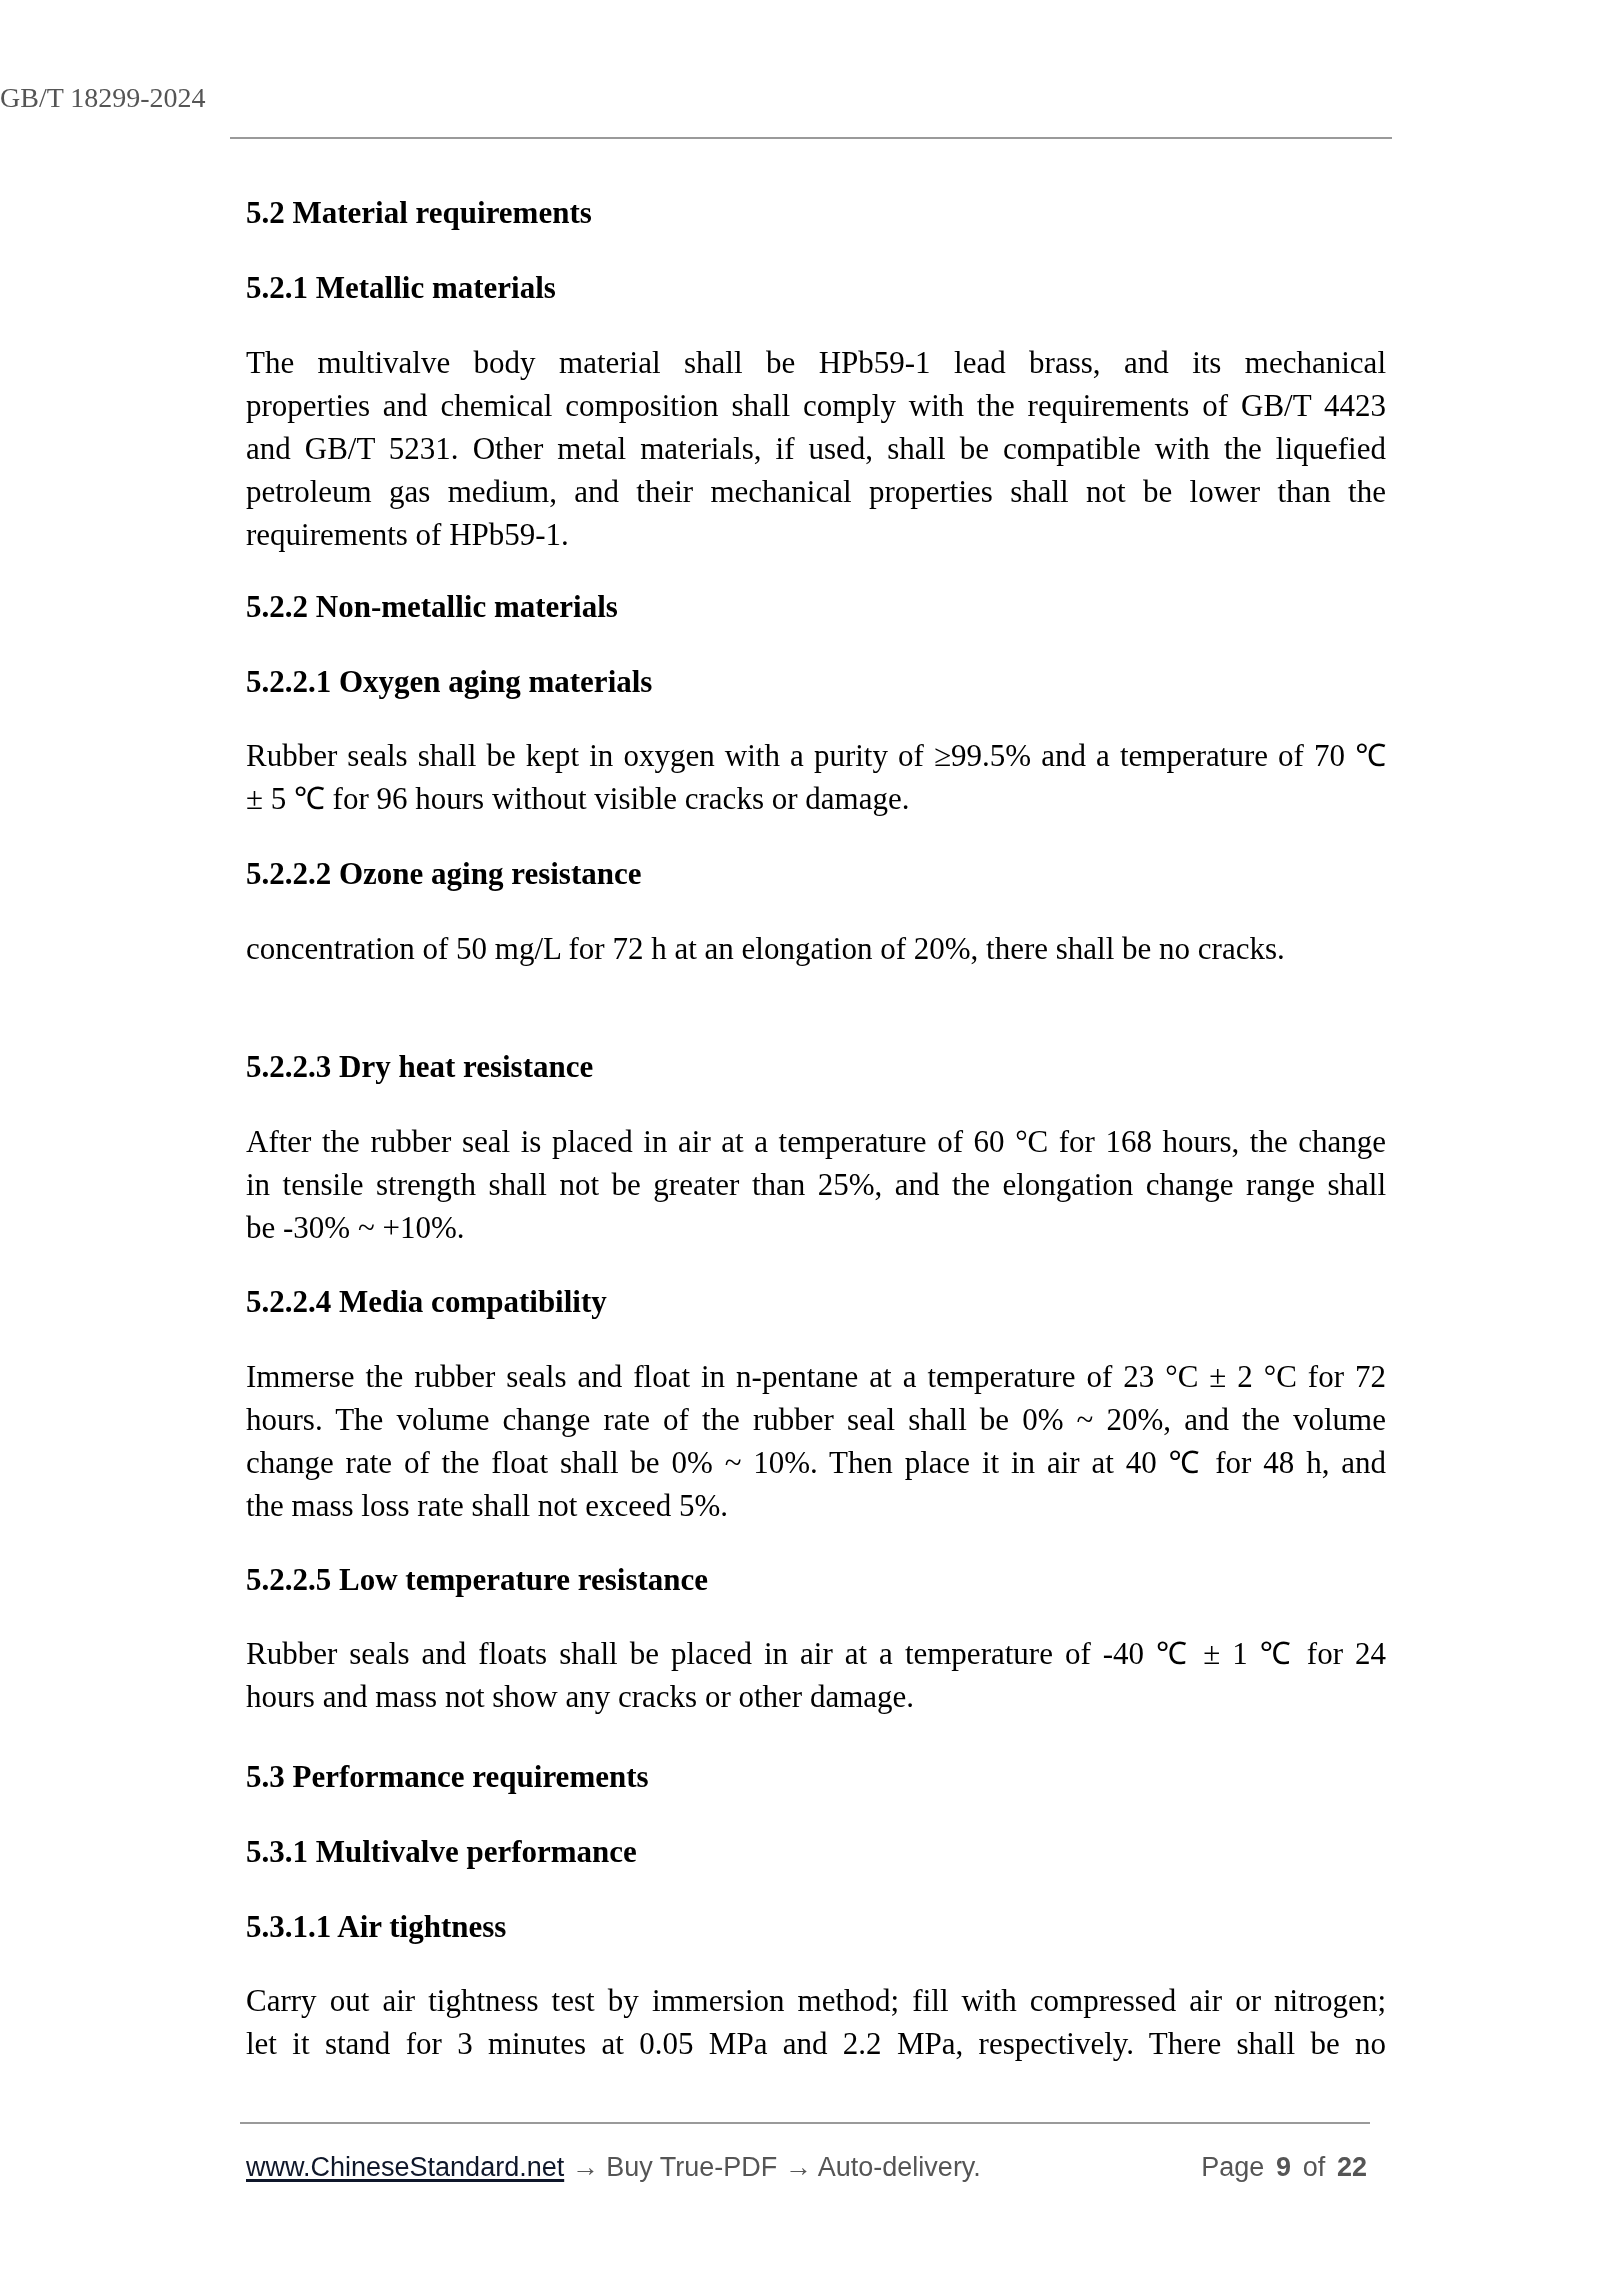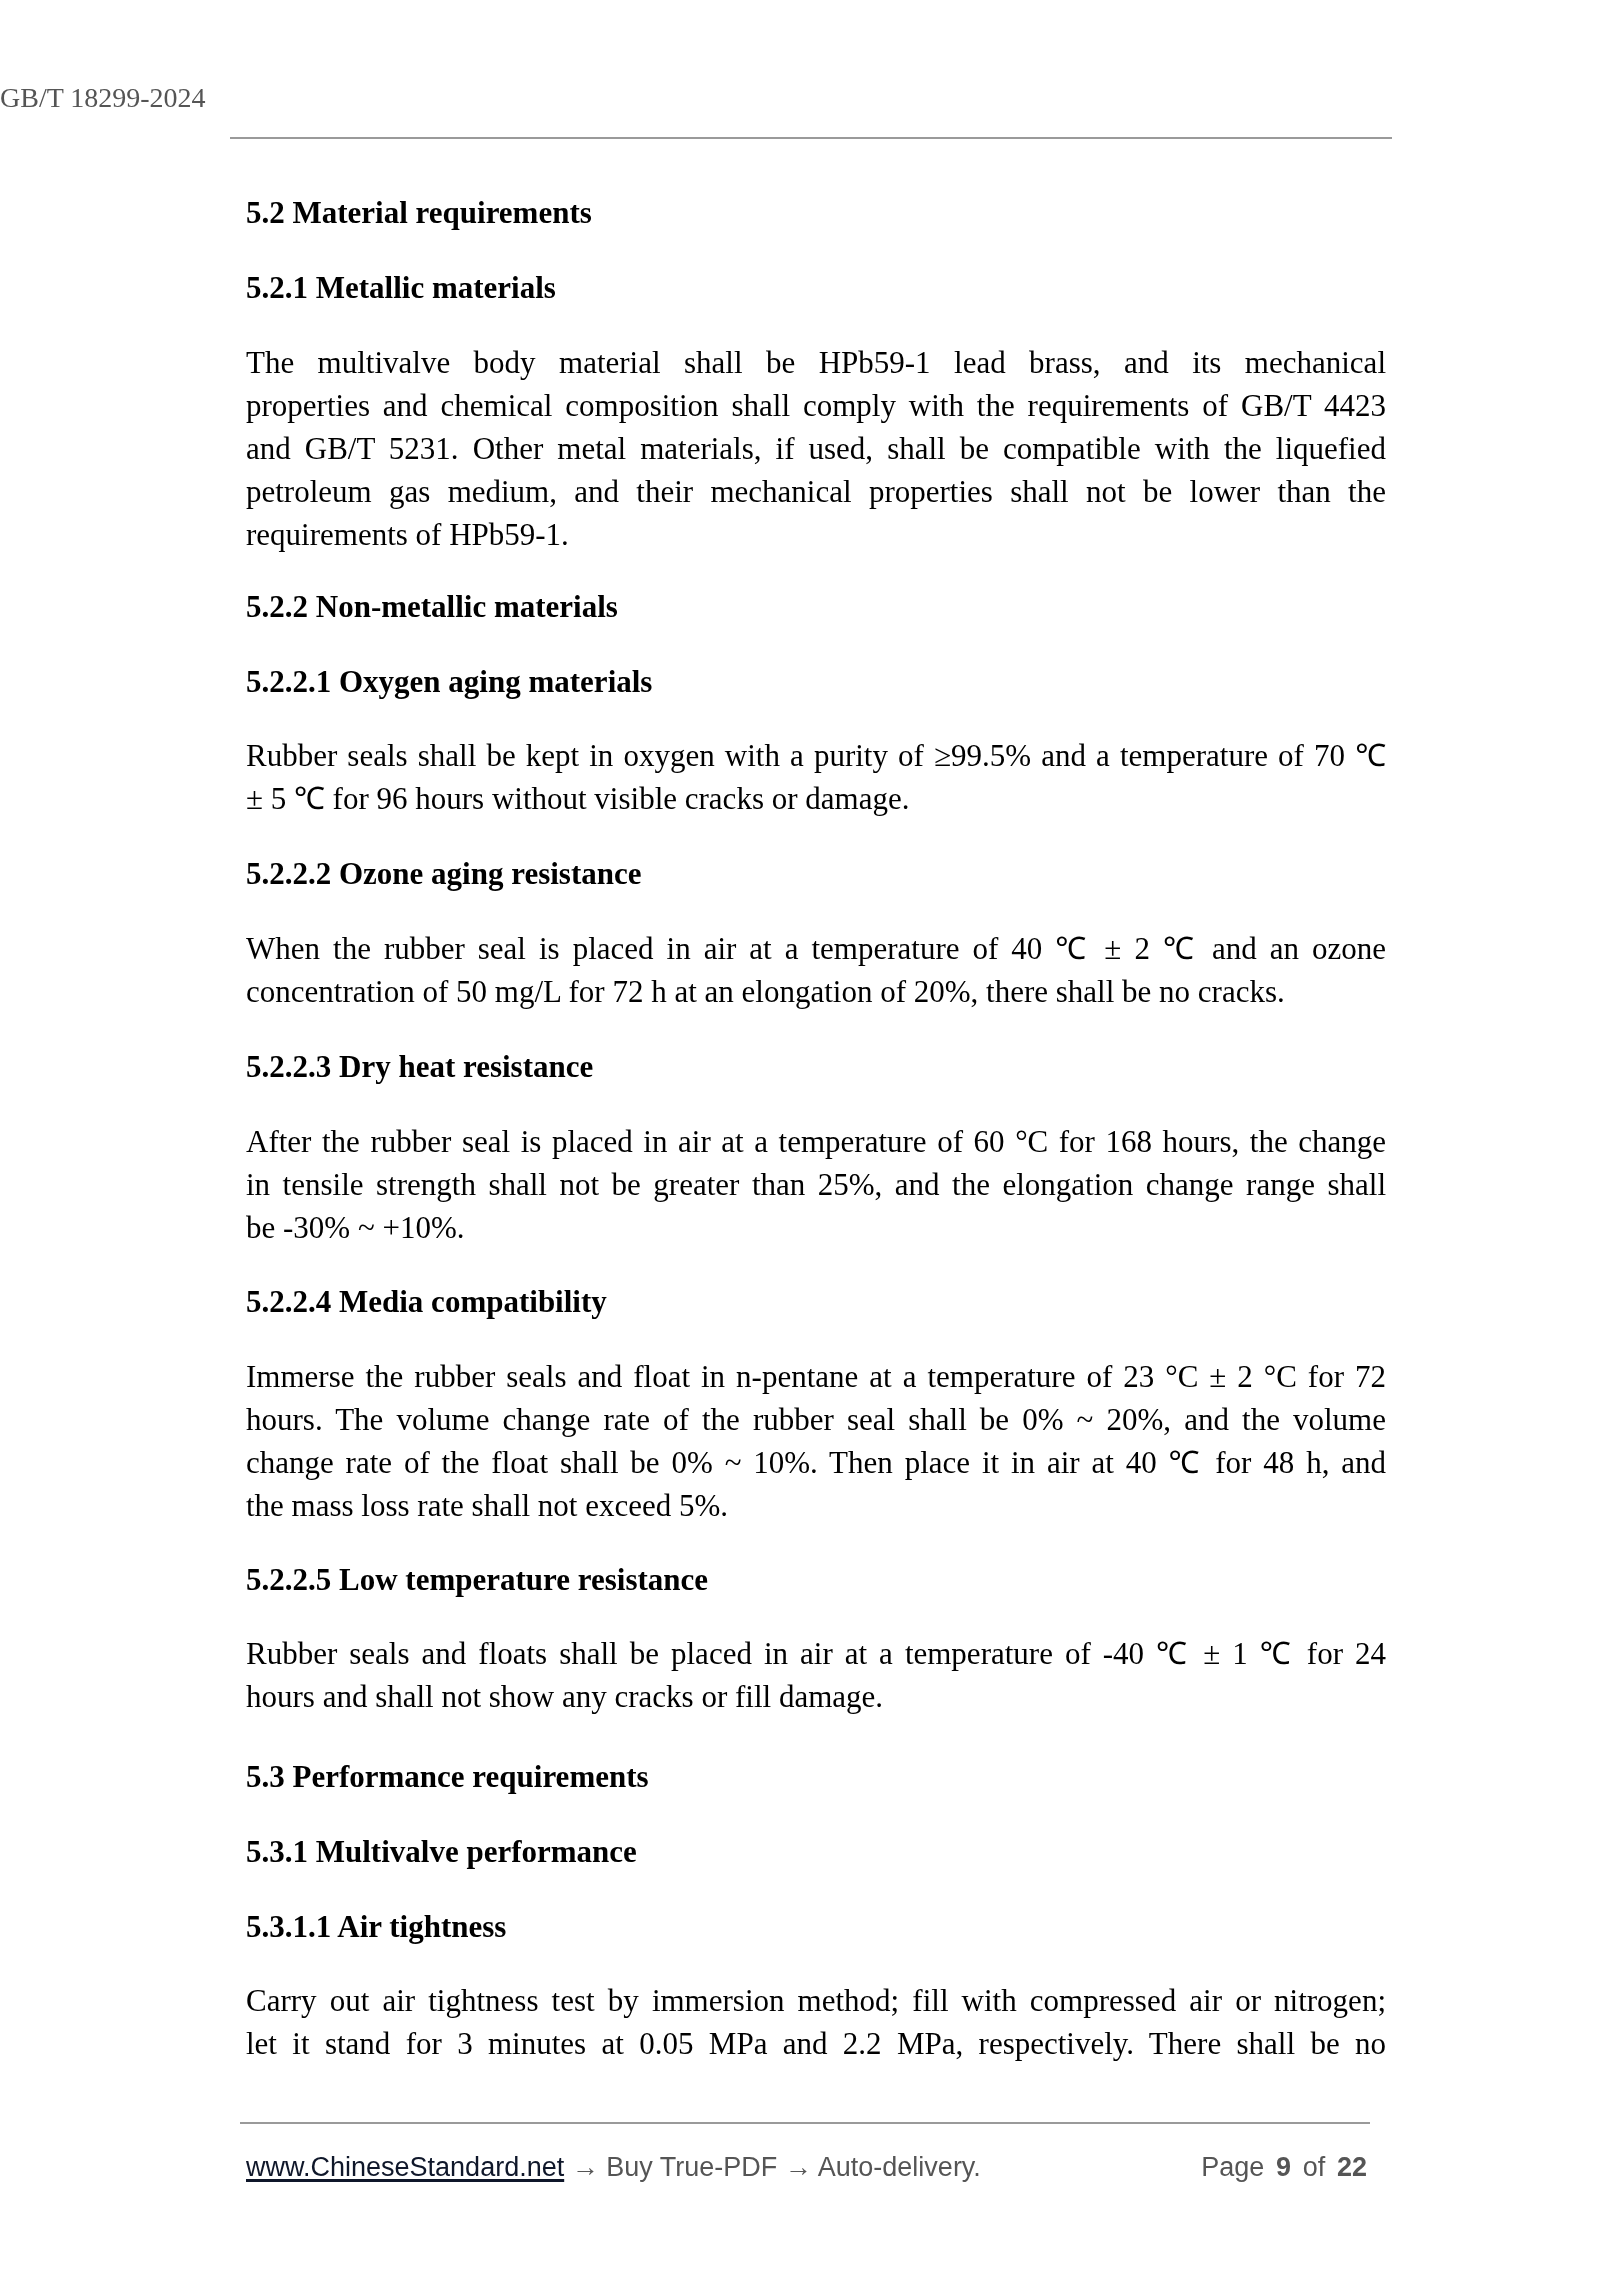--- a/index.html
+++ b/index.html
@@ -55,21 +55,20 @@
   <div class="blk h" style="top:649px">5.2.2.1 Oxygen aging materials</div>
 
   <div class="blk" style="top:720px">
     <div class="ln">Rubber seals shall be kept in oxygen with a purity of ≥99.5% and a temperature of 70 ℃</div>
     <div class="ln last">± 5 ℃ for 96 hours without visible cracks or damage.</div>
   </div>
 
   <div class="blk h" style="top:841px">5.2.2.2 Ozone aging resistance</div>
 
   <div class="blk" style="top:913px">
-    <div class="ln">When the rubber seal is placed in air at a temperature of 40 ℃ ± 2 ℃ and an ozone</div>
     <div class="ln last">concentration of 50 mg/L for 72 h at an elongation of 20%, there shall be no cracks.</div>
   </div>
 
   <div class="blk h" style="top:1034px">5.2.2.3 Dry heat resistance</div>
 
   <div class="blk" style="top:1106px">
     <div class="ln">After the rubber seal is placed in air at a temperature of 60 °C for 168 hours, the change</div>
     <div class="ln">in tensile strength shall not be greater than 25%, and the elongation change range shall</div>
     <div class="ln last">be -30% ~ +10%.</div>
   </div>
@@ -80,21 +79,21 @@
     <div class="ln">Immerse the rubber seals and float in n-pentane at a temperature of 23 °C ± 2 °C for 72</div>
     <div class="ln">hours. The volume change rate of the rubber seal shall be 0% ~ 20%, and the volume</div>
     <div class="ln">change rate of the float shall be 0% ~ 10%. Then place it in air at 40 ℃ for 48 h, and</div>
     <div class="ln last">the mass loss rate shall not exceed 5%.</div>
   </div>
 
   <div class="blk h" style="top:1547px">5.2.2.5 Low temperature resistance</div>
 
   <div class="blk" style="top:1618px">
     <div class="ln">Rubber seals and floats shall be placed in air at a temperature of -40 ℃ ± 1 ℃ for 24</div>
-    <div class="ln last">hours and shall not show any cracks or fill damage.</div>
+    <div class="ln last">hours and mass not show any cracks or other damage.</div>
   </div>
 
   <div class="blk h" style="top:1744px">5.3 Performance requirements</div>
   <div class="blk h" style="top:1819px">5.3.1 Multivalve performance</div>
   <div class="blk h" style="top:1894px">5.3.1.1 Air tightness</div>
 
   <div class="blk" style="top:1965px">
     <div class="ln">Carry out air tightness test by immersion method; fill with compressed air or nitrogen;</div>
     <div class="ln">let it stand for 3 minutes at 0.05 MPa and 2.2 MPa, respectively. There shall be no</div>
   </div>

